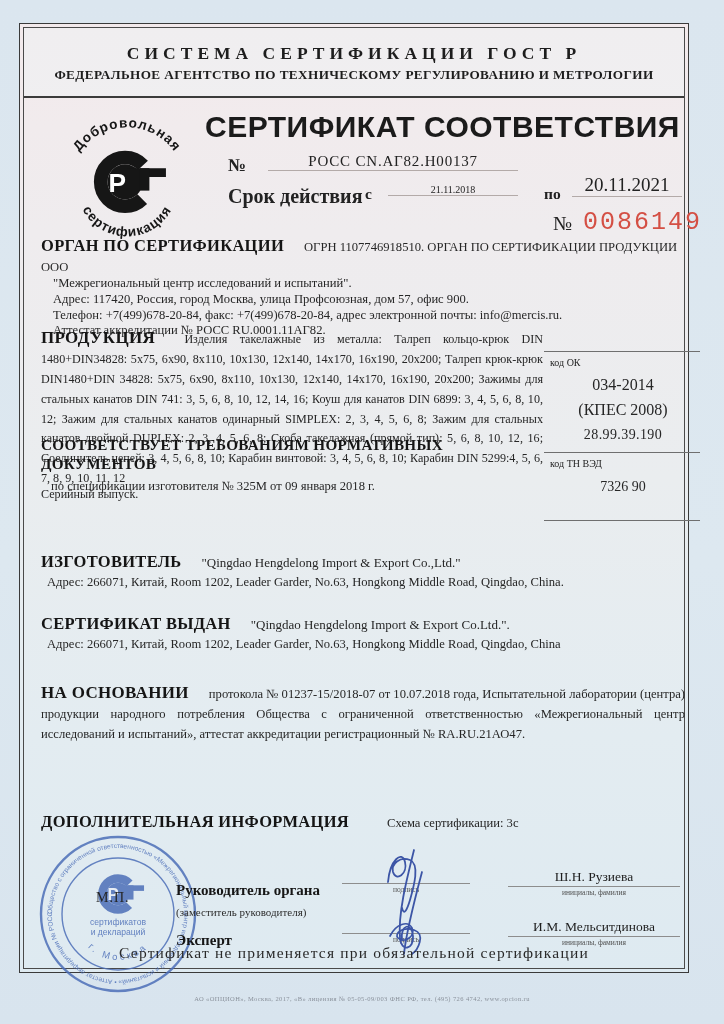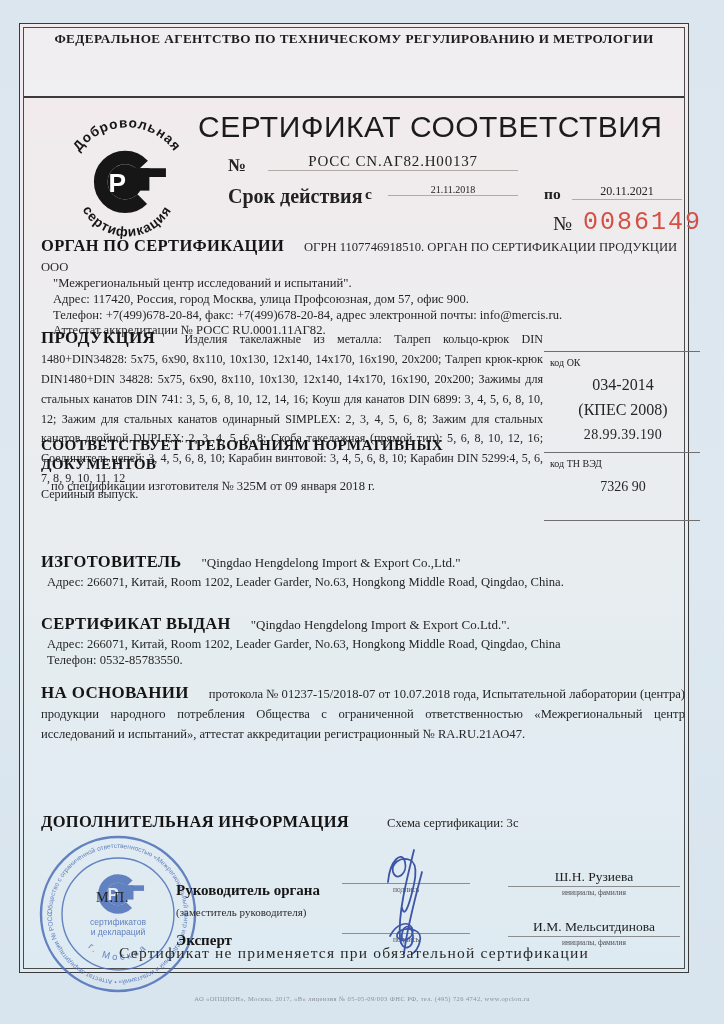--- a/index.html
+++ b/index.html
@@ -7,22 +7,22 @@
         background:linear-gradient(180deg,#dbe6ef 0%,#dde8f0 55%,#d8e4ee 100%);
         font-family:"Liberation Serif",serif;color:#222;}
   .frame{position:absolute;left:19px;top:23px;width:668px;height:948px;
          border:1.5px solid #3a3a3a;
          background:linear-gradient(180deg,#f3eaec 0%,#efecee 22%,#eaedef 48%,#e3ecf1 75%,#deeaf1 100%);}
   .frame-inner{position:absolute;left:3px;top:3px;right:3px;bottom:3px;border:1px solid #4a4a4a;pointer-events:none;}
   .band{position:absolute;left:4px;right:4px;top:4px;height:68px;border-bottom:2px solid #3b3b3b;
         text-align:center;background:rgba(238,243,247,.45);}
   .sys1{margin-top:15px;font-size:17.5px;font-weight:bold;letter-spacing:5px;color:#1d1d1d;}
   .sys2{margin-top:3px;font-size:13.2px;font-weight:bold;letter-spacing:.4px;color:#1d1d1d;}
-  .title{position:absolute;left:178px;top:86px;font-family:"Liberation Sans",sans-serif;
-         font-size:30px;font-weight:normal;letter-spacing:.5px;color:#1b1b1b;}
+  .title{position:absolute;left:185px;top:86px;font-family:"Liberation Sans",sans-serif;
+         font-size:30px;font-weight:bold;letter-spacing:.5px;color:#1b1b1b;}
   .abs{position:absolute;}
   .blank{border-bottom:1px solid #b3aaa8;text-align:center;}
   .h-big{font-size:16.5px;font-weight:bold;letter-spacing:.3px;color:#151515;margin-right:16px;}
   .h-med{font-size:15.2px;font-weight:bold;letter-spacing:.3px;color:#151515;}
   .bt{font-size:12.6px;line-height:1.24;color:#262626;}
   .sec{line-height:1.24;}
   .just{text-align:justify;}
   .codebox{border-top:1px solid #6f6f6f;padding:5px 4px 0 6px;}
   .codebox .lbl{font-size:10px;color:#232323;}
   .codebox .c{text-align:center;font-size:16px;color:#262626;}
@@ -38,20 +38,21 @@
   .mp{font-size:14px;color:#242424;letter-spacing:1px;}
 </style>
 </head>
 <body>
 
 <div class="page">
   <div class="frame">
     <div class="frame-inner"></div>
 
     <div class="band">
+      <div class="sys1">СИСТЕМА СЕРТИФИКАЦИИ ГОСТ Р</div>
       <div class="sys2">ФЕДЕРАЛЬНОЕ АГЕНТСТВО ПО ТЕХНИЧЕСКОМУ РЕГУЛИРОВАНИЮ И МЕТРОЛОГИИ</div>
     </div>
 
     <svg class="abs" style="left:34px;top:80px" width="146" height="146" viewBox="0 0 150 150">
       <defs>
         <path id="arcTop" d="M 15,84 A 60,60 0 0 1 135,84"></path>
         <path id="arcBot" d="M 23,84 A 52,52 0 0 0 127,84"></path>
       </defs>
       <text font-family="Liberation Sans,sans-serif" font-weight="bold" font-size="14" fill="#161616" letter-spacing="1">
         <textPath href="#arcTop" startOffset="50%" text-anchor="middle">Добровольная</textPath>
@@ -70,21 +71,21 @@
 
     <div class="title">СЕРТИФИКАТ СООТВЕТСТВИЯ</div>
 
     <div class="abs" style="left:208px;top:131px;font-size:18px;font-weight:bold">№</div>
     <div class="abs blank" style="left:248px;top:129px;width:250px;font-size:15px;letter-spacing:.8px">РОСС CN.АГ82.Н00137</div>
 
     <div class="abs" style="left:208px;top:161px;font-size:20px;font-weight:bold">Срок действия</div>
     <div class="abs" style="left:345px;top:161px;font-size:15.5px;font-weight:bold">с</div>
     <div class="abs blank" style="left:368px;top:160px;width:130px;font-size:10px">21.11.2018</div>
     <div class="abs" style="left:524px;top:161px;font-size:15.5px;font-weight:bold">по</div>
-    <div class="abs blank" style="left:552px;top:160px;width:110px;font-size:12px">20.11.2021</div>
+    <div class="abs blank" style="left:552px;top:150px;width:110px;font-size:19px">20.11.2021</div>
 
     <div class="abs" style="left:533px;top:188px;font-size:20px">№</div>
     <div class="abs redno" style="left:563px;top:184px">0086149</div>
 
     <div class="abs sec" style="left:21px;top:212px;width:644px">
       <span class="h-big">ОРГАН ПО СЕРТИФИКАЦИИ</span>
       <span class="bt">ОГРН 1107746918510. ОРГАН ПО СЕРТИФИКАЦИИ ПРОДУКЦИИ ООО</span>
       <div class="bt" style="margin-left:12px">"Межрегиональный центр исследований и испытаний".</div>
       <div class="bt" style="margin-left:12px">Адрес: 117420, Россия, город Москва, улица Профсоюзная, дом 57, офис 900.</div>
       <div class="bt" style="margin-left:12px">Телефон: +7(499)678-20-84, факс: +7(499)678-20-84, адрес электронной почты: info@mercis.ru.</div>
@@ -117,21 +118,20 @@
     <div class="abs sec" style="left:21px;top:528px;width:644px">
       <span class="h-big">ИЗГОТОВИТЕЛЬ</span>
       <span class="bt" style="font-size:13px">"Qingdao Hengdelong Import &amp; Export Co.,Ltd."</span>
       <div class="bt" style="margin:3px 0 0 6px">Адрес: 266071, Китай, Room 1202, Leader Garder, No.63, Hongkong Middle Road, Qingdao, China.</div>
     </div>
 
     <div class="abs sec" style="left:21px;top:590px;width:644px">
       <span class="h-big">СЕРТИФИКАТ ВЫДАН</span>
       <span class="bt" style="font-size:13px">"Qingdao Hengdelong Import &amp; Export Co.Ltd.".</span>
       <div class="bt" style="margin:3px 0 0 6px">Адрес: 266071, Китай, Room 1202, Leader Garder, No.63, Hongkong Middle Road, Qingdao, China</div>
-      <div class="bt" style="margin-left:6px">Телефон: 0532-85783550.</div>
     </div>
 
     <div class="abs sec just" style="left:21px;top:658px;width:644px">
       <span class="h-big" style="font-size:17px">НА ОСНОВАНИИ</span>
       <span class="bt">протокола № 01237-15/2018-07 от 10.07.2018 года, Испытательной лаборатории (центра) продукции народного потребления Общества с ограниченной ответственностью «Межрегиональный центр исследований и испытаний», аттестат аккредитации регистрационный № RA.RU.21АО47.</span>
     </div>
 
     <div class="abs sec" style="left:21px;top:788px;width:644px">
       <span class="h-big">ДОПОЛНИТЕЛЬНАЯ ИНФОРМАЦИЯ</span>
       <span class="bt" style="margin-left:18px">Схема сертификации: 3с</span>

